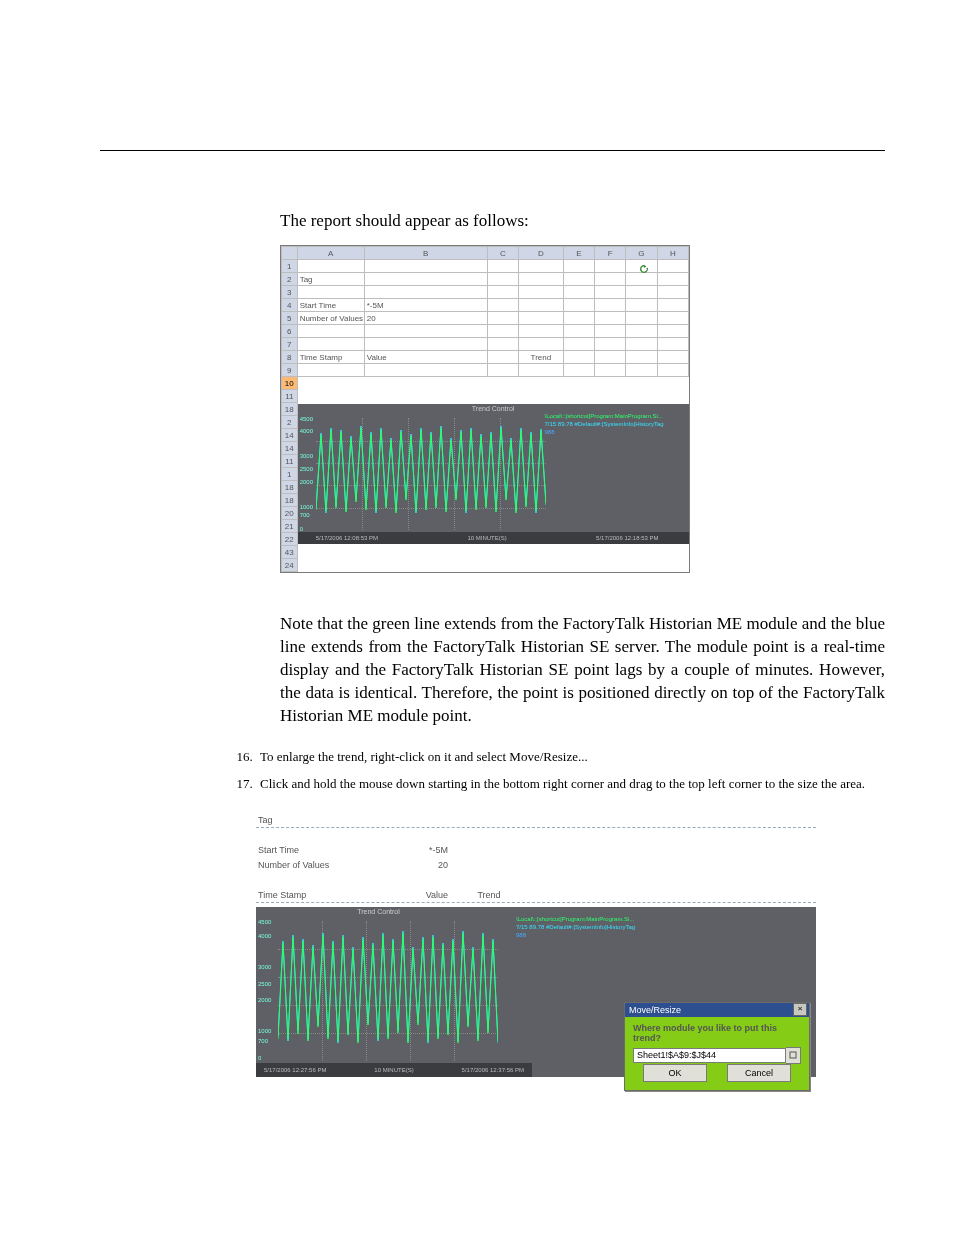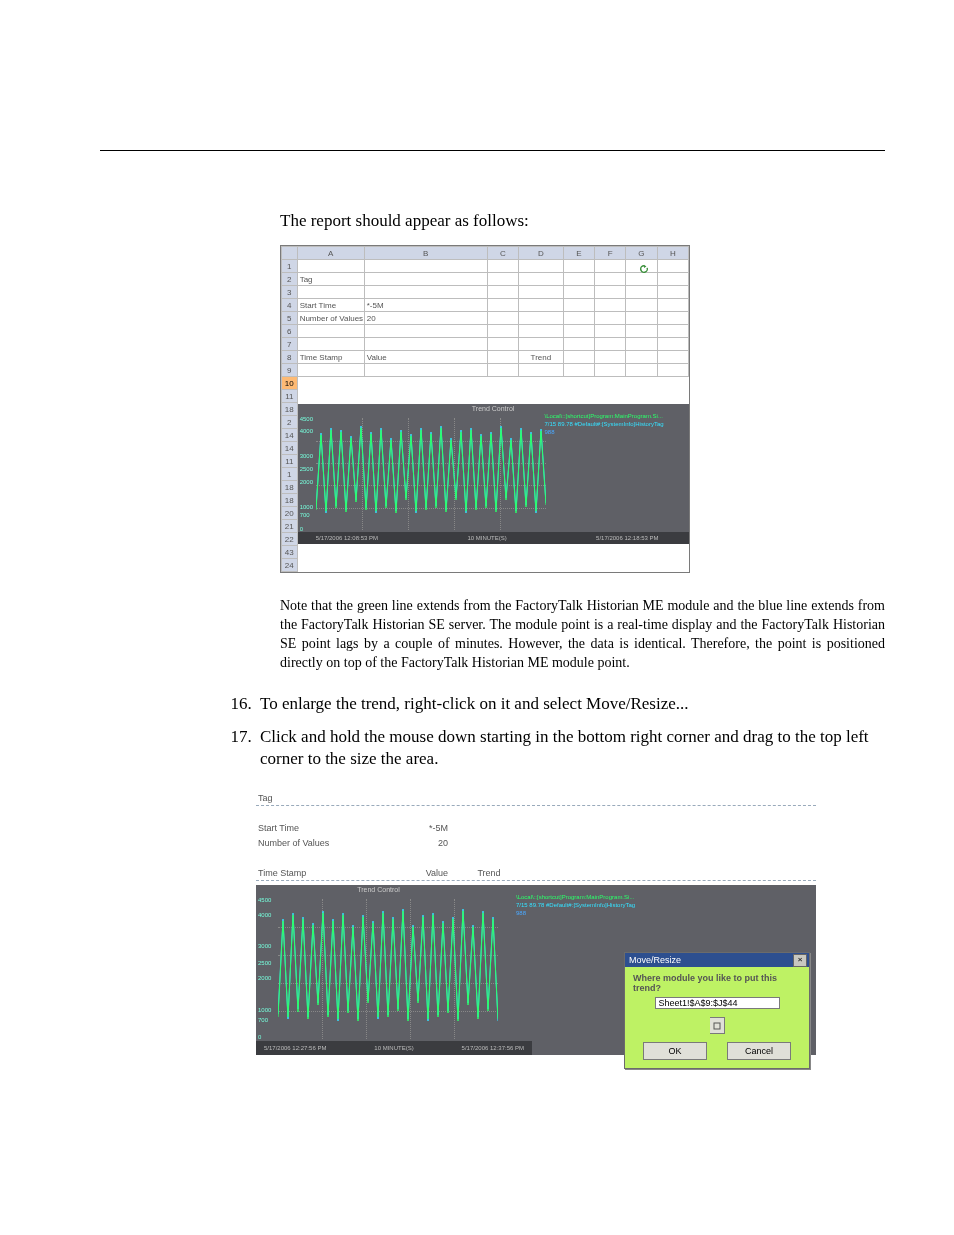--- a/index.html
+++ b/index.html
@@ -100,29 +100,29 @@
   .trend1 .series svg { position:absolute; inset:0; }
   .trend1 .timebar {
     position:absolute; left:0; right:0; bottom:0; height:12px;
     background:#3b3c40; color:#bbb; font-size:6px;
     display:flex; justify-content:space-between; align-items:center;
     padding:0 30px 0 18px;
   }
 
   
   .para {
-    font-size: 14px;
-    margin: 24px 0 0 180px;
+    font-size: 17px;
+    margin: 40px 0 0 180px;
     line-height: 1.35;
     text-align: justify;
   }
   ol.steps {
     margin: 20px 0 0 156px;
     padding: 0;
-    font-size: 17px;
+    font-size: 13px;
     font-family: Liberation Serif, serif;
   }
   ol.steps li {
     margin: 0 0 10px 0;
     line-height: 1.35;
     padding-left: 4px;
   }
 
   
   .shot2 {
@@ -159,35 +159,35 @@
     padding:0 8px;
   }
   .trend2 .series svg { position:absolute; inset:0; }
   .yticks2 { position:absolute; left:2px; top:12px; bottom:16px; width:20px;
              color:#7fd; font-size:6px; }
 
   
   .dlg {
     position:absolute; right:6px; bottom:-14px;
     width:184px;
-    background:#bef264;
+    background:#84cc16;
     border:1px solid #6b6b6b;
     box-shadow:1px 1px 0 #888;
     font-size:9px;
   }
   .dlg .tbar {
     background:#2d4f8f; color:#fff; height:14px;
     display:flex; justify-content:space-between; align-items:center;
     padding:0 2px 0 4px;
   }
   .dlg .tbar .x { width:12px;height:11px;background:#c8c8c0;border:1px solid #666;
                   color:#333; font-weight:bold; text-align:center; line-height:9px; font-size:8px;}
   .dlg .body { padding:6px 8px 8px 8px; }
   .dlg .q { font-weight:bold; margin-bottom:4px; }
-  .dlg .field { display:flex; align-items:center; gap:8px; margin-bottom:8px;flex-direction:column;}
+  .dlg .field { display:flex; align-items:center; gap:0; }
   .dlg input {
     flex:1; height:13px; font-size:9px; padding:0 3px;
     border:1px solid #7a7a7a; background:#fff;
   }
   .dlg .drop { width:14px;height:15px;border:1px solid #7a7a7a;border-left:none;
                background:#e0e0d8; display:flex;align-items:center;justify-content:center;}
   .dlg .btns { display:flex; justify-content:space-around;}
   .dlg button {
     width:64px; height:18px; font-size:9px;
     background:#e0e0d8; border:1px solid #7a7a7a;

